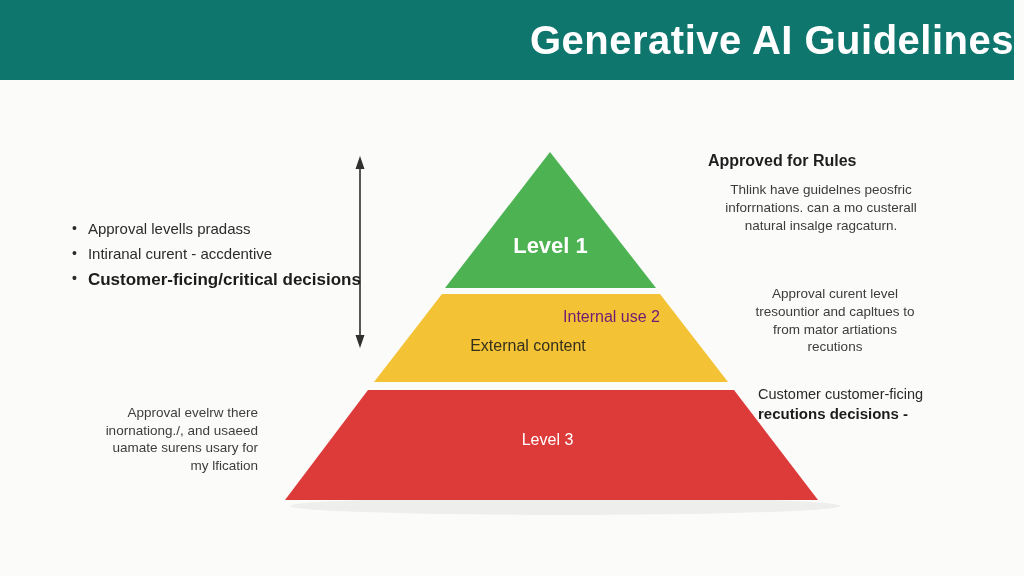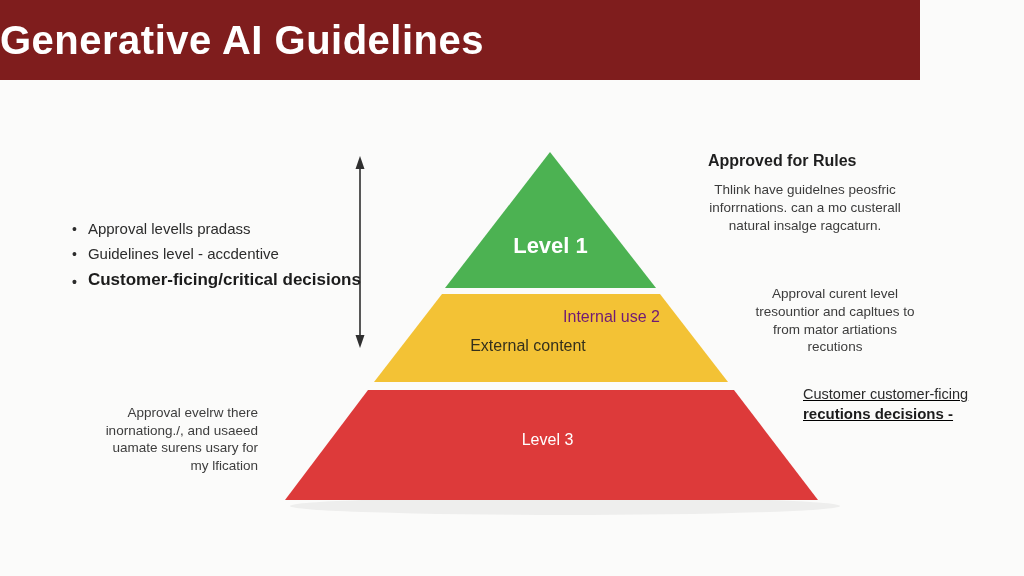--- a/index.html
+++ b/index.html
@@ -8,42 +8,42 @@
     width: 1024px; height: 576px;
     position: relative;
     background: #fbfbfa;
     font-family: "Liberation Sans", sans-serif;
     overflow: hidden;
   }
 
   
   .header {
     position: absolute; top: 0; left: 0;
-    width: 920px; height: 80px;
-    background: #7f1d1d;
-    display: flex; align-items: center; justify-content: flex-start;
+    width: 1014px; height: 80px;
+    background: #0f766e;
+    display: flex; align-items: center; justify-content: flex-end;
   }
   .header h1 {
     margin: 0;
     color: #ffffff;
     font-size: 40px;
     font-weight: 700;
     letter-spacing: 0.5px;
   }
 
   
   .diagram-svg {
     position: absolute; left: 0; top: 0;
     width: 1024px; height: 576px;
   }
 
   
   .bullets { position: absolute; left: 72px; top: 220px; width: 300px; }
   .bullet {
-    display: flex; align-items: flex-end;
+    display: flex; align-items: flex-start;
     font-size: 15px; color: #2c2c2c;
     margin-bottom: 7px; line-height: 1.2;
   }
   .bullet::before { content: "•"; margin-right: 11px; font-size: 14px; color: #2c2c2c; }
   .bullet.bold { font-size: 17px; font-weight: 700; color: #1c1c1c; }
 
   
   .left-note {
     position: absolute; left: 58px; top: 404px; width: 200px;
     text-align: right;
@@ -58,32 +58,32 @@
   .lbl-level2a { left: 440px; top: 308px; width: 220px; color: #701a75; font-size: 16px; text-align: right; }
   .lbl-level2b { left: 418px; top: 337px; width: 220px; color: #34301c; font-size: 16px; }
   .lbl-level3 { left: 475px; top: 431px; width: 145px; color: #ffffff; font-weight: 400; font-size: 16px; }
 
   
   .right-heading {
     position: absolute; left: 708px; top: 152px;
     font-size: 16px; font-weight: 700; color: #1f1f1f;
   }
   .right-para1 {
-    position: absolute; left: 688px; top: 181px; width: 234px;
+    position: absolute; left: 704px; top: 181px; width: 234px;
     text-align: center;
     font-size: 13.5px; color: #3c3c3c; line-height: 1.32;
     white-space: pre-line;
   }
   .right-para2 {
     position: absolute; left: 733px; top: 285px; width: 204px;
     text-align: center;
     font-size: 13.5px; color: #3c3c3c; line-height: 1.32;
     white-space: pre-line;
   }
-  .right-para3 { position: absolute; left: 803px; top: 386px; text-decoration: underline; }
+  .right-para3 { position: absolute; left: 758px; top: 386px; }
   .right-para3 .line1 { font-size: 14.5px; color: #2a2a2a; line-height: 1.2; }
   .right-para3 .line2 { font-size: 15px; font-weight: 700; color: #1c1c1c; line-height: 1.2; margin-top: 2px; }
 </style>
 </head>
 <body>
 
 <div class="header">
   <h1>Generative AI Guidelines</h1>
 </div>
 
@@ -102,21 +102,21 @@
     <polygon points="360,156 355.5,169 364.5,169" stroke="none"></polygon>
     <polygon points="360,348 355.5,335 364.5,335" stroke="none"></polygon>
   </g>
 </svg>
 
 <div class="bullets">
   <div class="bullet">
     <span>Approval levells pradass</span>
   </div>
   <div class="bullet">
-    <span>Guidelines level - accdentive</span>
+    <span>Intiranal curent - accdentive</span>
   </div>
   <div class="bullet bold">
     <span>Customer-ficing/critical decisions</span>
   </div>
 </div>
 
 <div class="left-note">Approval evelrw there
 inornationg./, and usaeed
 uamate surens usary for
 my lfication</div>

